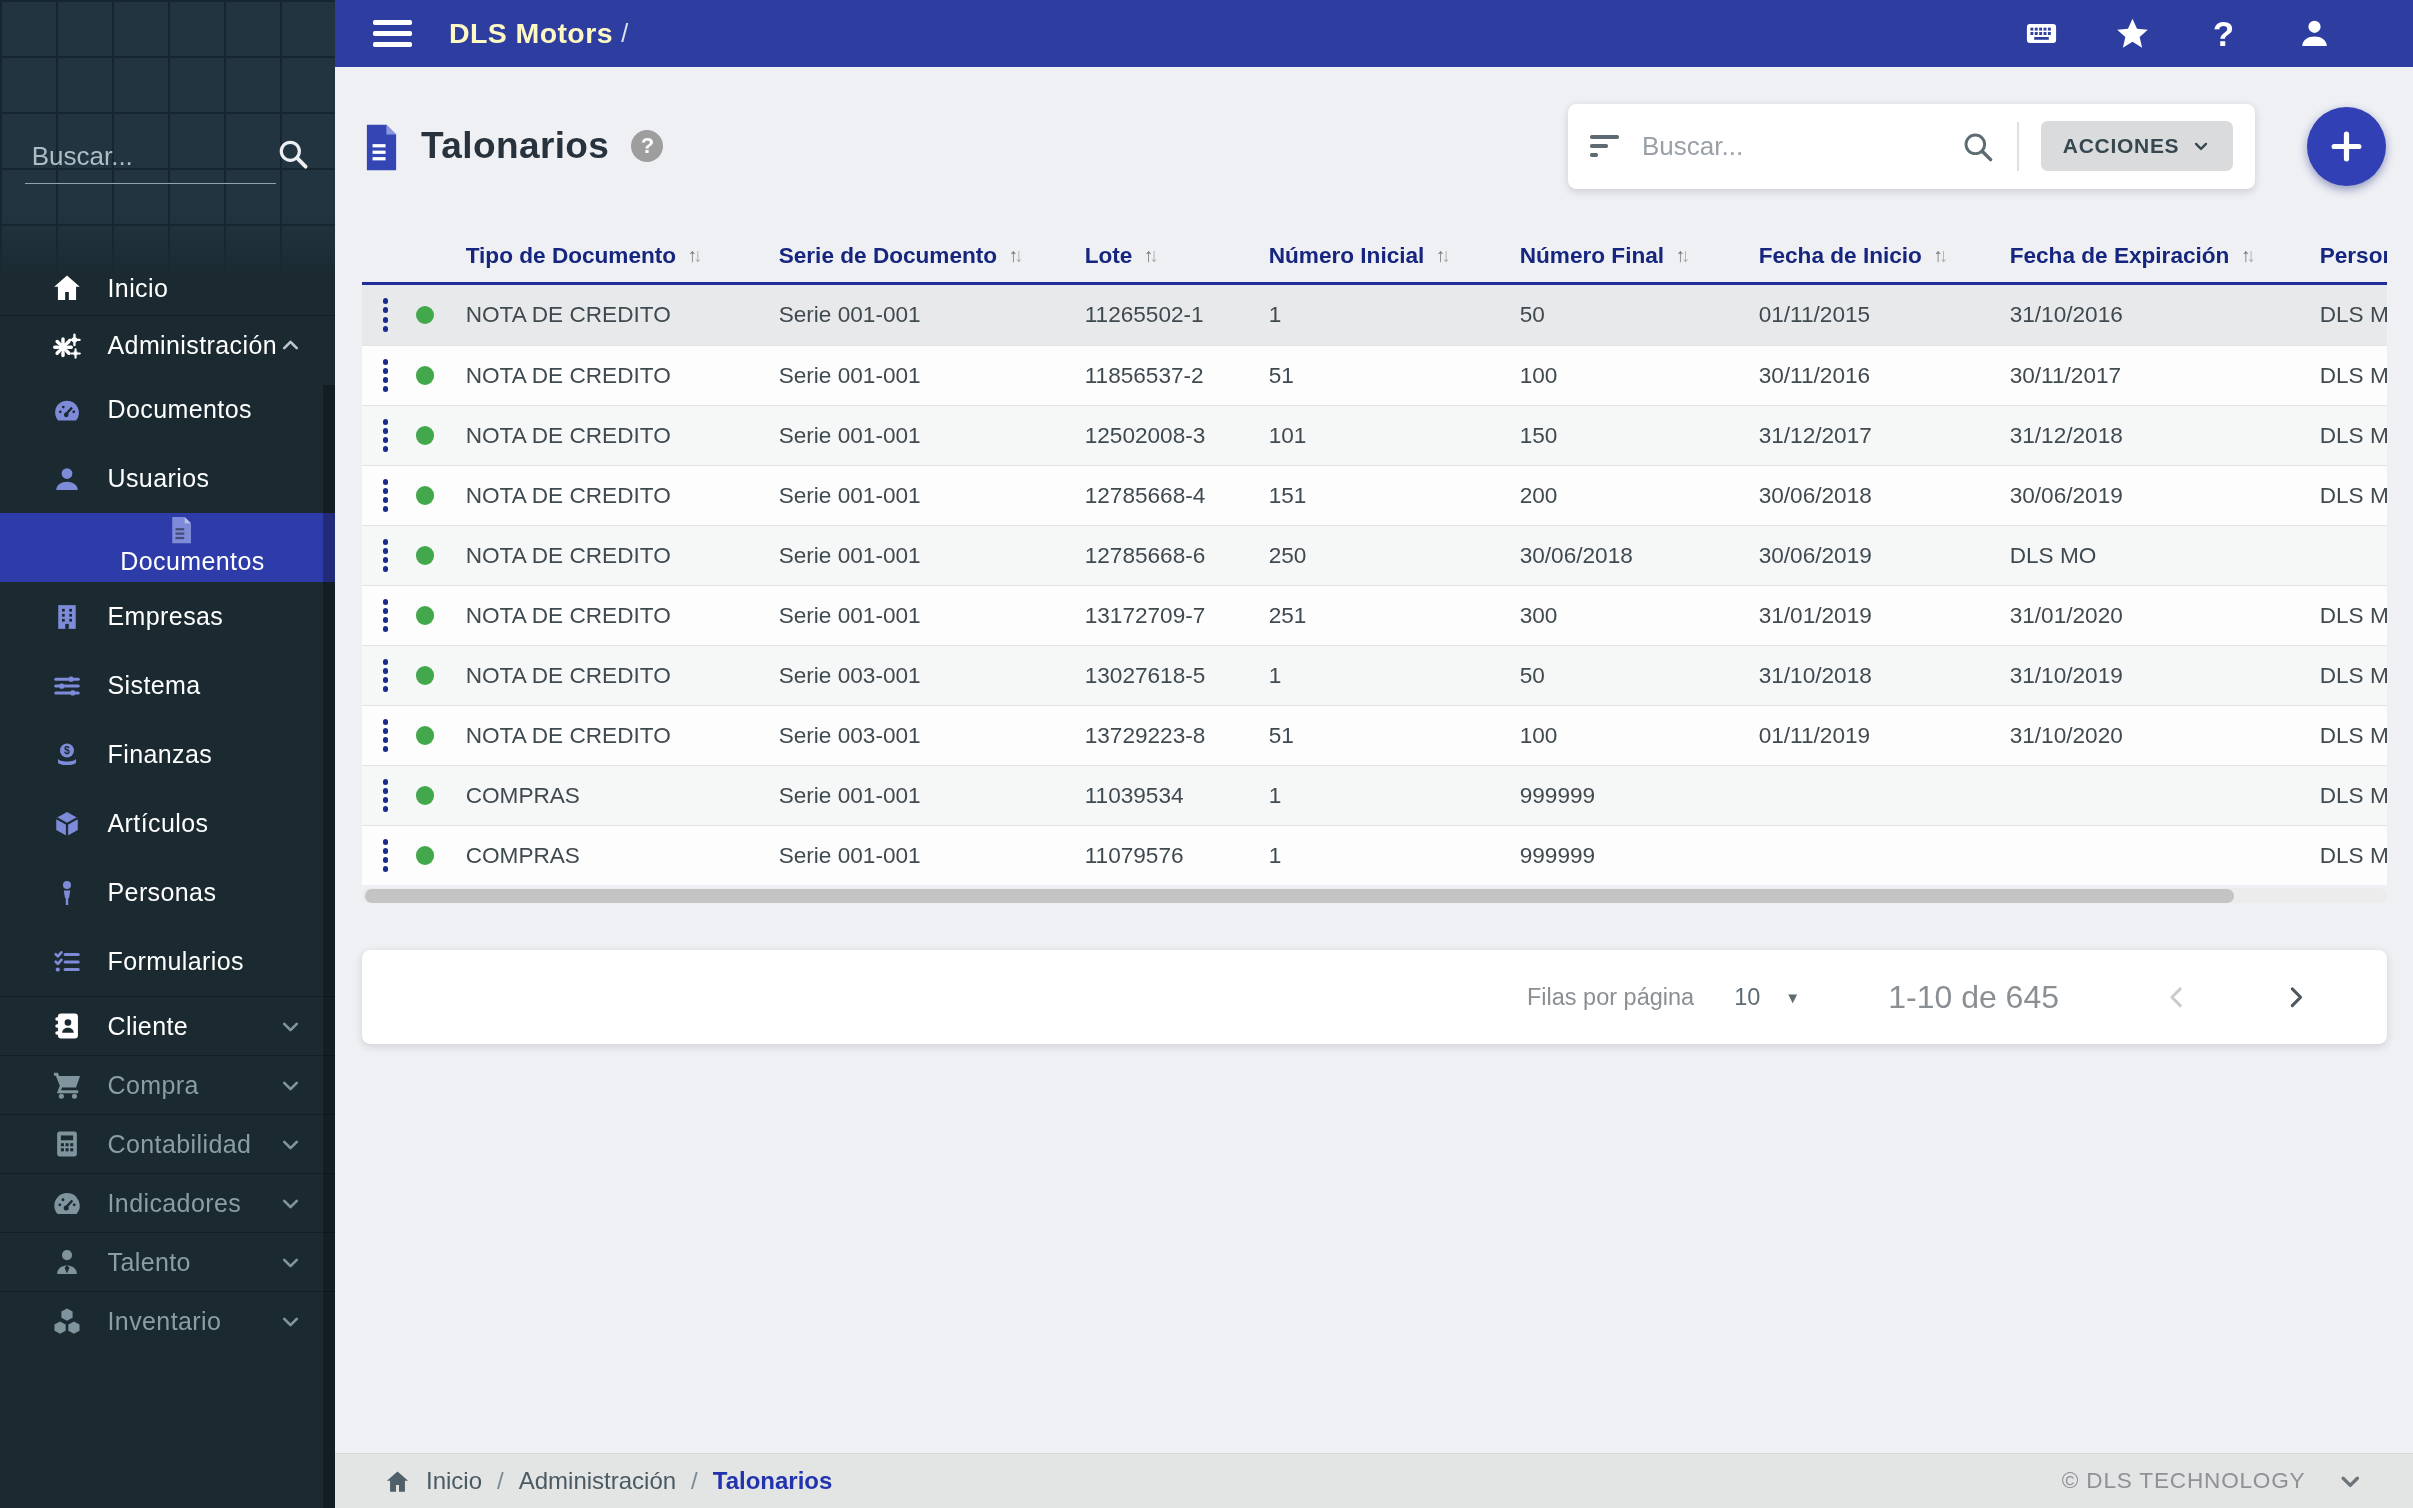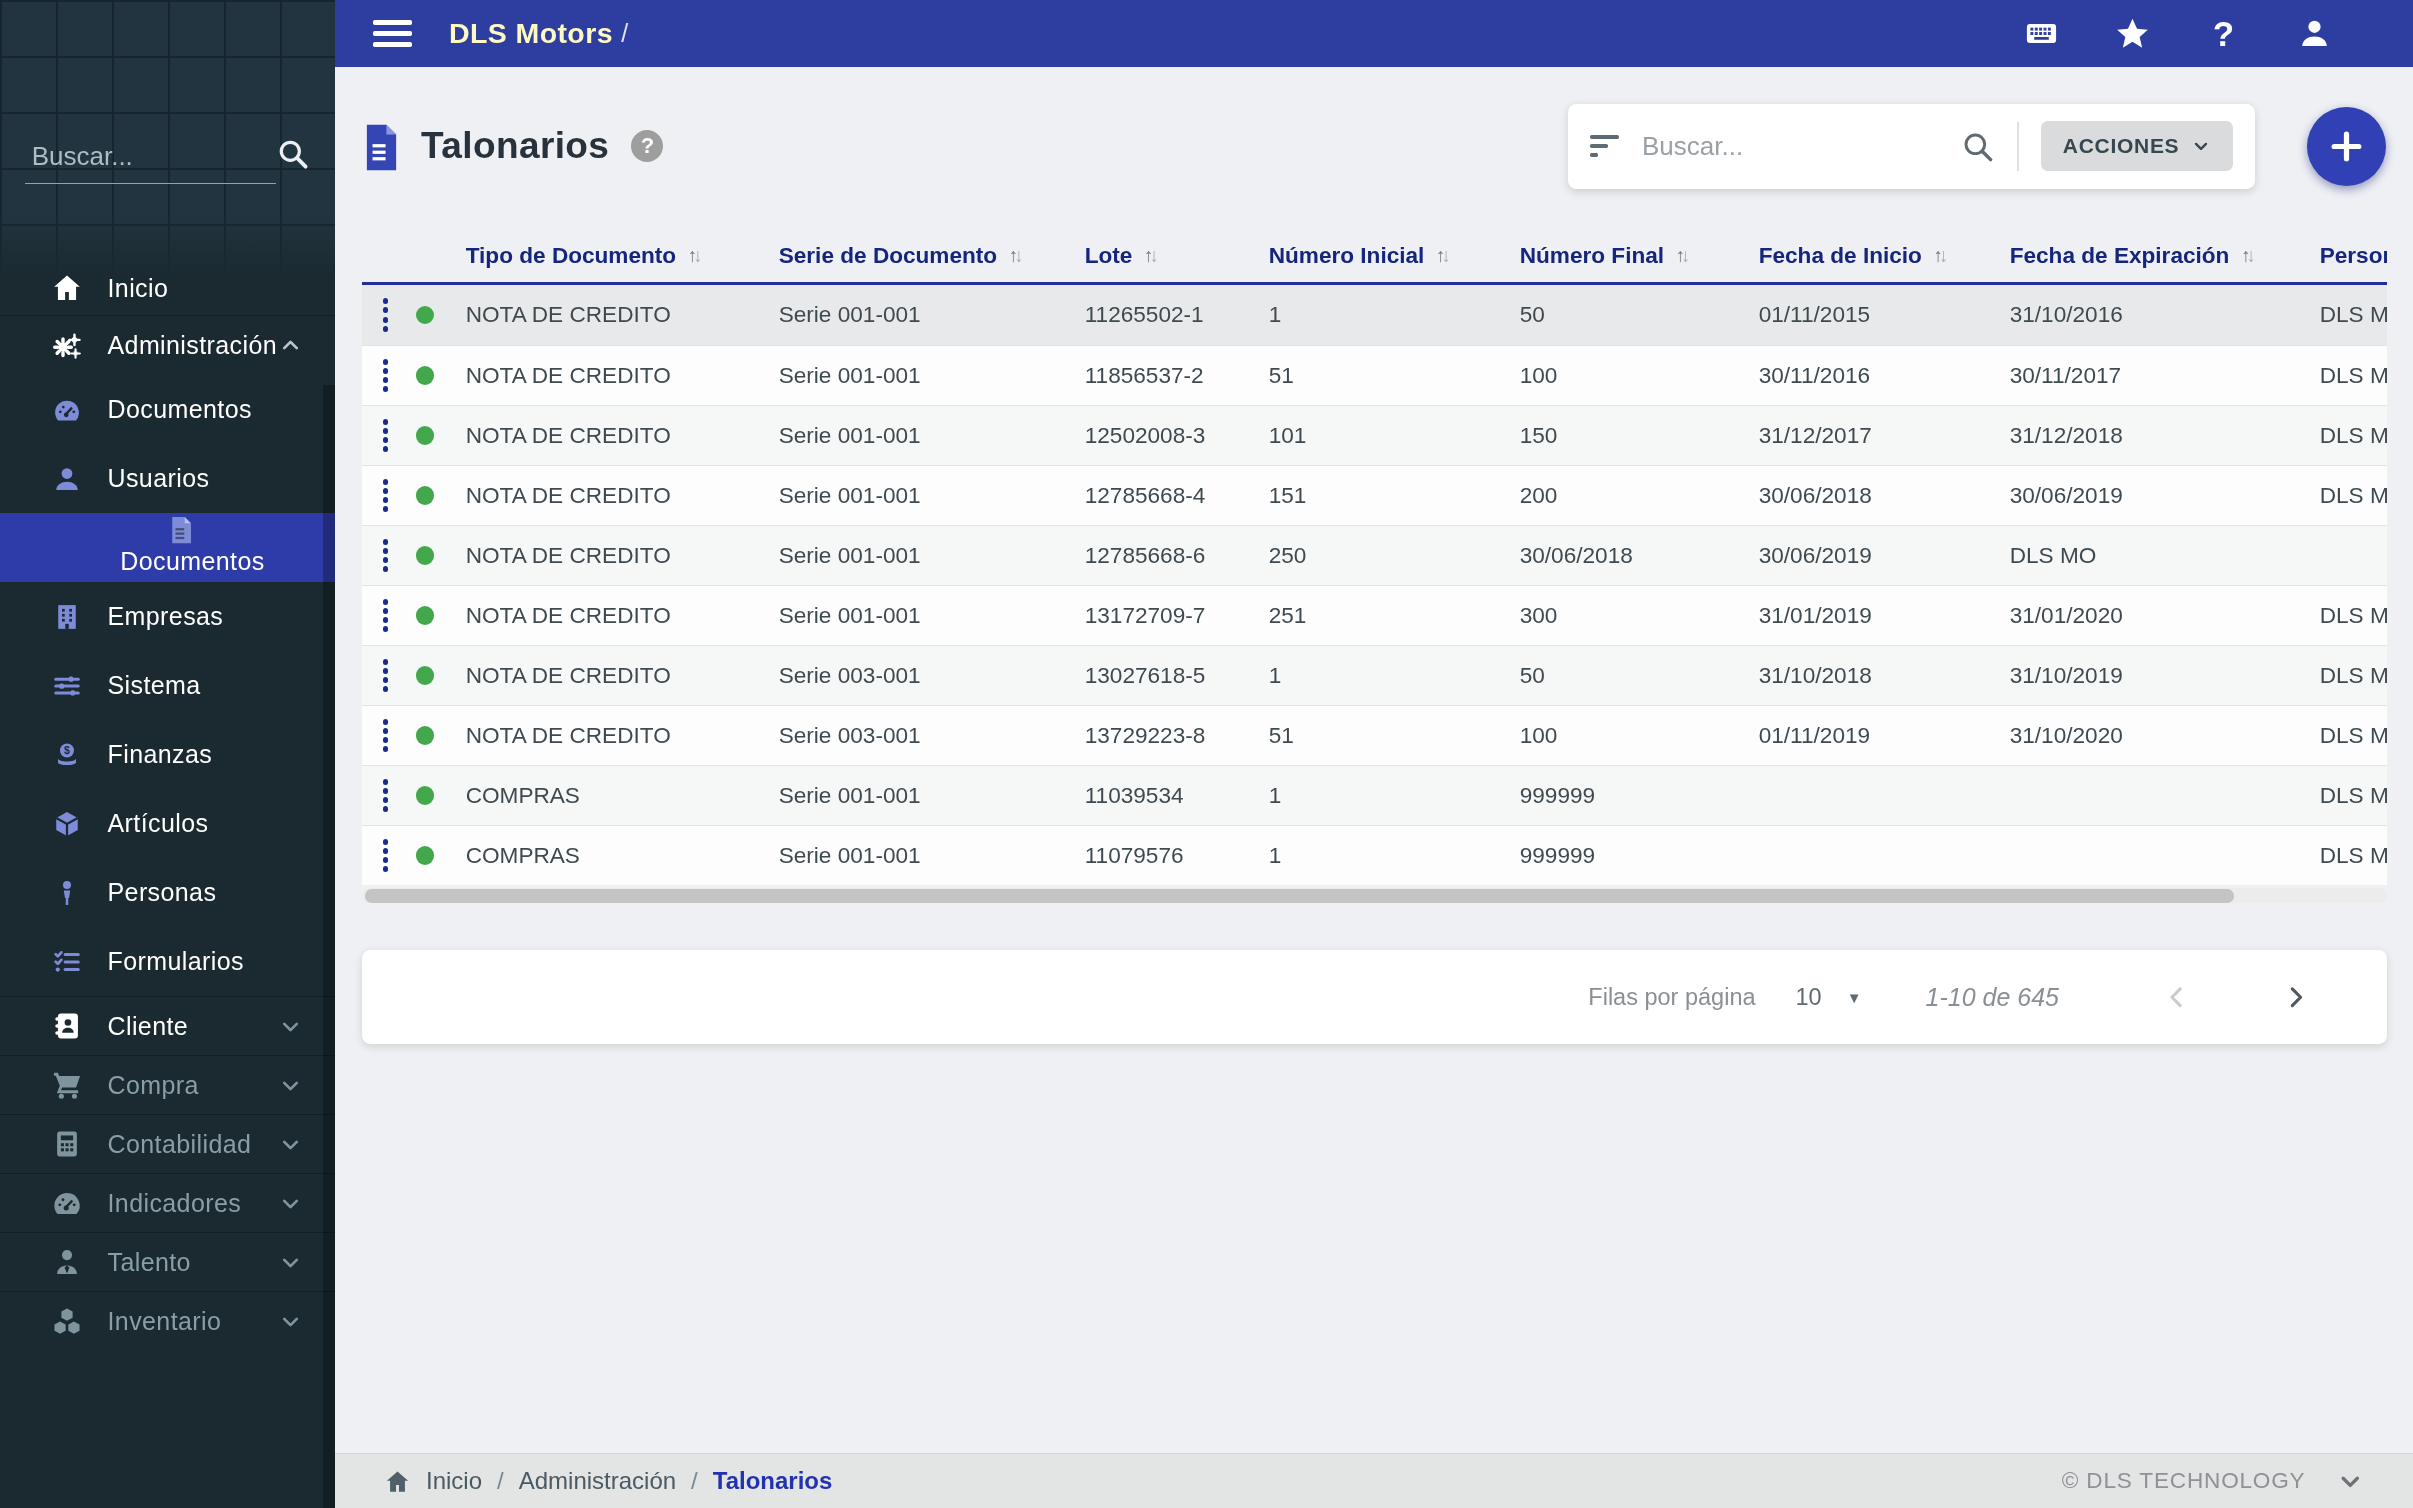--- a/index.html
+++ b/index.html
@@ -112,21 +112,21 @@
     background:#c4c4c4; border-radius:6.7px; cursor:pointer; }
 
   
   .pag-card { margin:47px 27px 0 27px; width:2025px; height:94px; background:#fff;
     border-radius:8.4px; box-shadow:0 2.5px 8.4px rgba(0,0,0,.12);
     display:flex; align-items:center; justify-content:flex-end; padding-right:75px; gap:0; }
   .pag-label { font-size:23.5px; color:#8a8f94; }
   .pag-size { display:flex; align-items:center; gap:25px; margin-left:40px; cursor:pointer; }
   .pag-size .val { font-size:23.5px; color:#5f6b72; }
   .pag-size .tri { font-size:15px; color:#5f6b72; }
-  .pag-range { font-size:25px; color:#8a8f94; margin-left:64px;font-style:italic; }
+  .pag-range { font-size:32px; color:#8a8f94; margin-left:88px; }
   .pag-nav { width:34px; height:34px; display:flex; align-items:center; justify-content:center; cursor:pointer; }
   .pag-prev { color:#c9cccf; margin-left:101px; }
   .pag-next { color:#4f585e; margin-left:84px; }
   .pag-nav svg { width:28.5px; height:28.5px; }
 
   
   .footer { position:absolute; left:335px; right:0; bottom:0; height:55px; background:#e3e4e4;
     border-top:1.7px solid #d4d5d5; display:flex; align-items:center; padding:0 49px; z-index:4; }
   .bc { display:flex; align-items:center; gap:15px; }
   .bc .home { width:27px; height:27px; color:#4f6068; cursor:pointer; }

